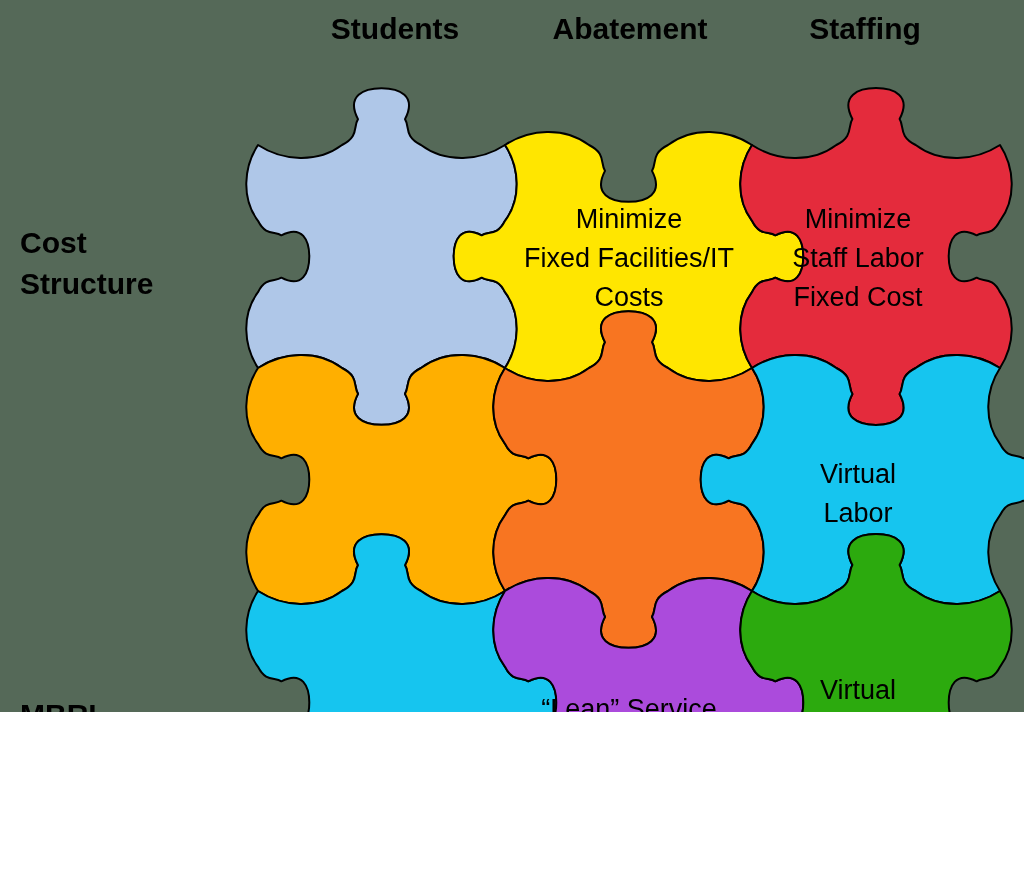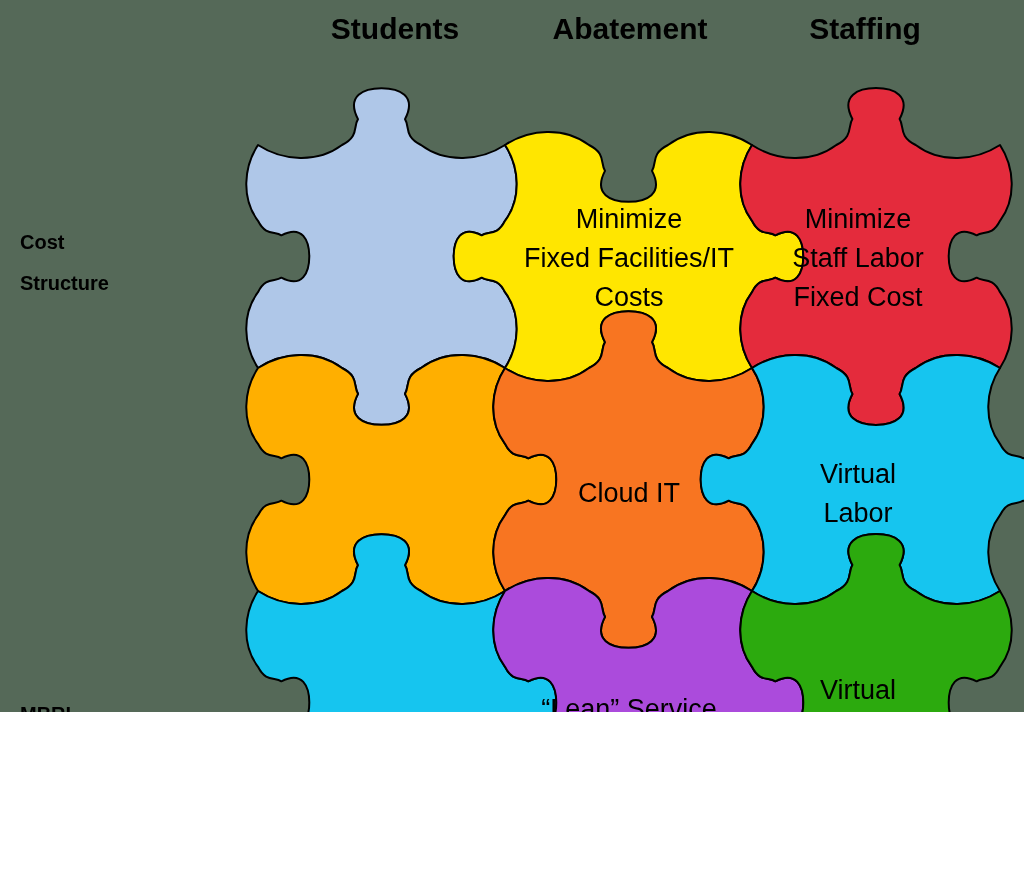--- a/index.html
+++ b/index.html
@@ -13,21 +13,21 @@
   #puzzle-svg{position:absolute;left:0;top:0;}
   #puzzle-svg path{stroke:#000;stroke-width:2;stroke-linejoin:round;}
   .col-header{
     position:absolute;top:12px;
     transform:translateX(-50%);
     font-size:30px;font-weight:bold;color:#000;
     white-space:nowrap;
   }
   .row-label{
     position:absolute;left:20px;
-    font-size:20px;font-weight:bold;color:#000;
+    font-size:30px;font-weight:bold;color:#000;
     line-height:41px;white-space:pre-line;
   }
   .piece-label{
     position:absolute;
     transform:translate(-50%,-50%);
     text-align:center;
     font-size:27px;line-height:39px;color:#000;
     white-space:pre-line;
   }
 </style>
@@ -55,21 +55,20 @@
   <div class="row-label" style="top:222px;">Cost
 Structure</div>
   <div class="row-label" style="top:694px;">MBRI</div>
 
   <div class="piece-label" style="left:629px;top:258px;">Minimize
 Fixed Facilities/IT
 Costs</div>
   <div class="piece-label" style="left:858px;top:258px;">Minimize
 Staff Labor
 Fixed Cost</div>
-  <div class="piece-label" style="left:629px;top:493px;">Cloud IT</div>
   <div class="piece-label" style="left:858px;top:494px;">Virtual
 Labor</div>
   <div class="piece-label" style="left:629px;top:729px;">“Lean” Service
 Programs</div>
   <div class="piece-label" style="left:858px;top:729px;">Virtual
 Service
 Revenue</div>
 
 </div>
 

